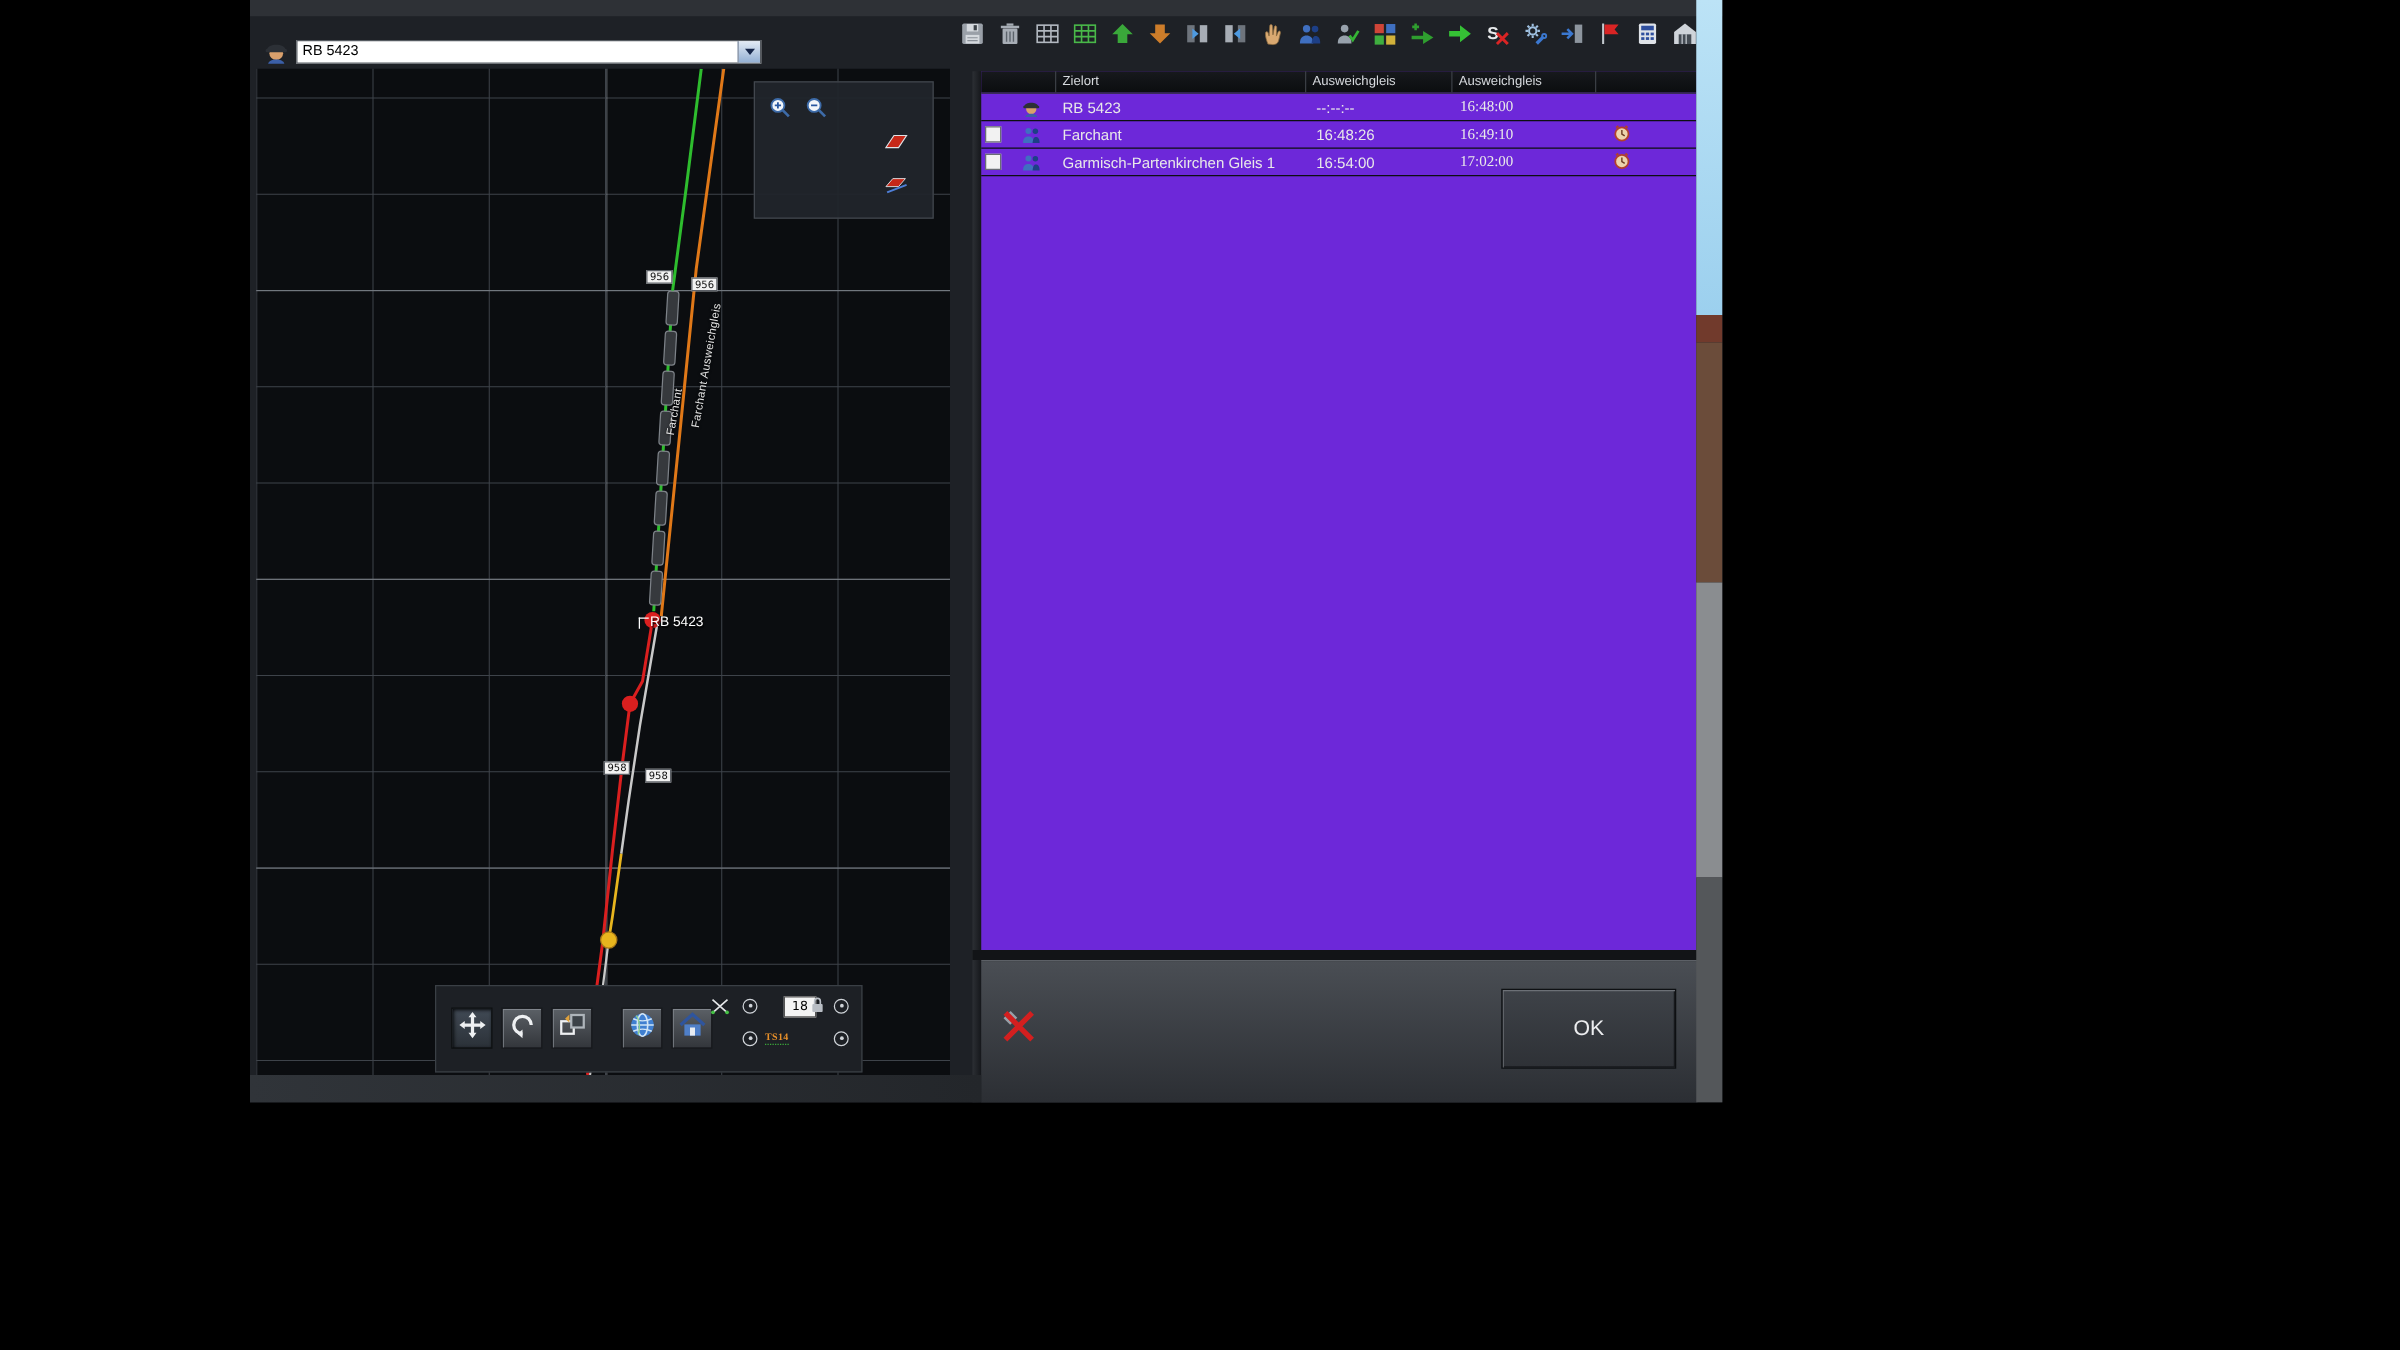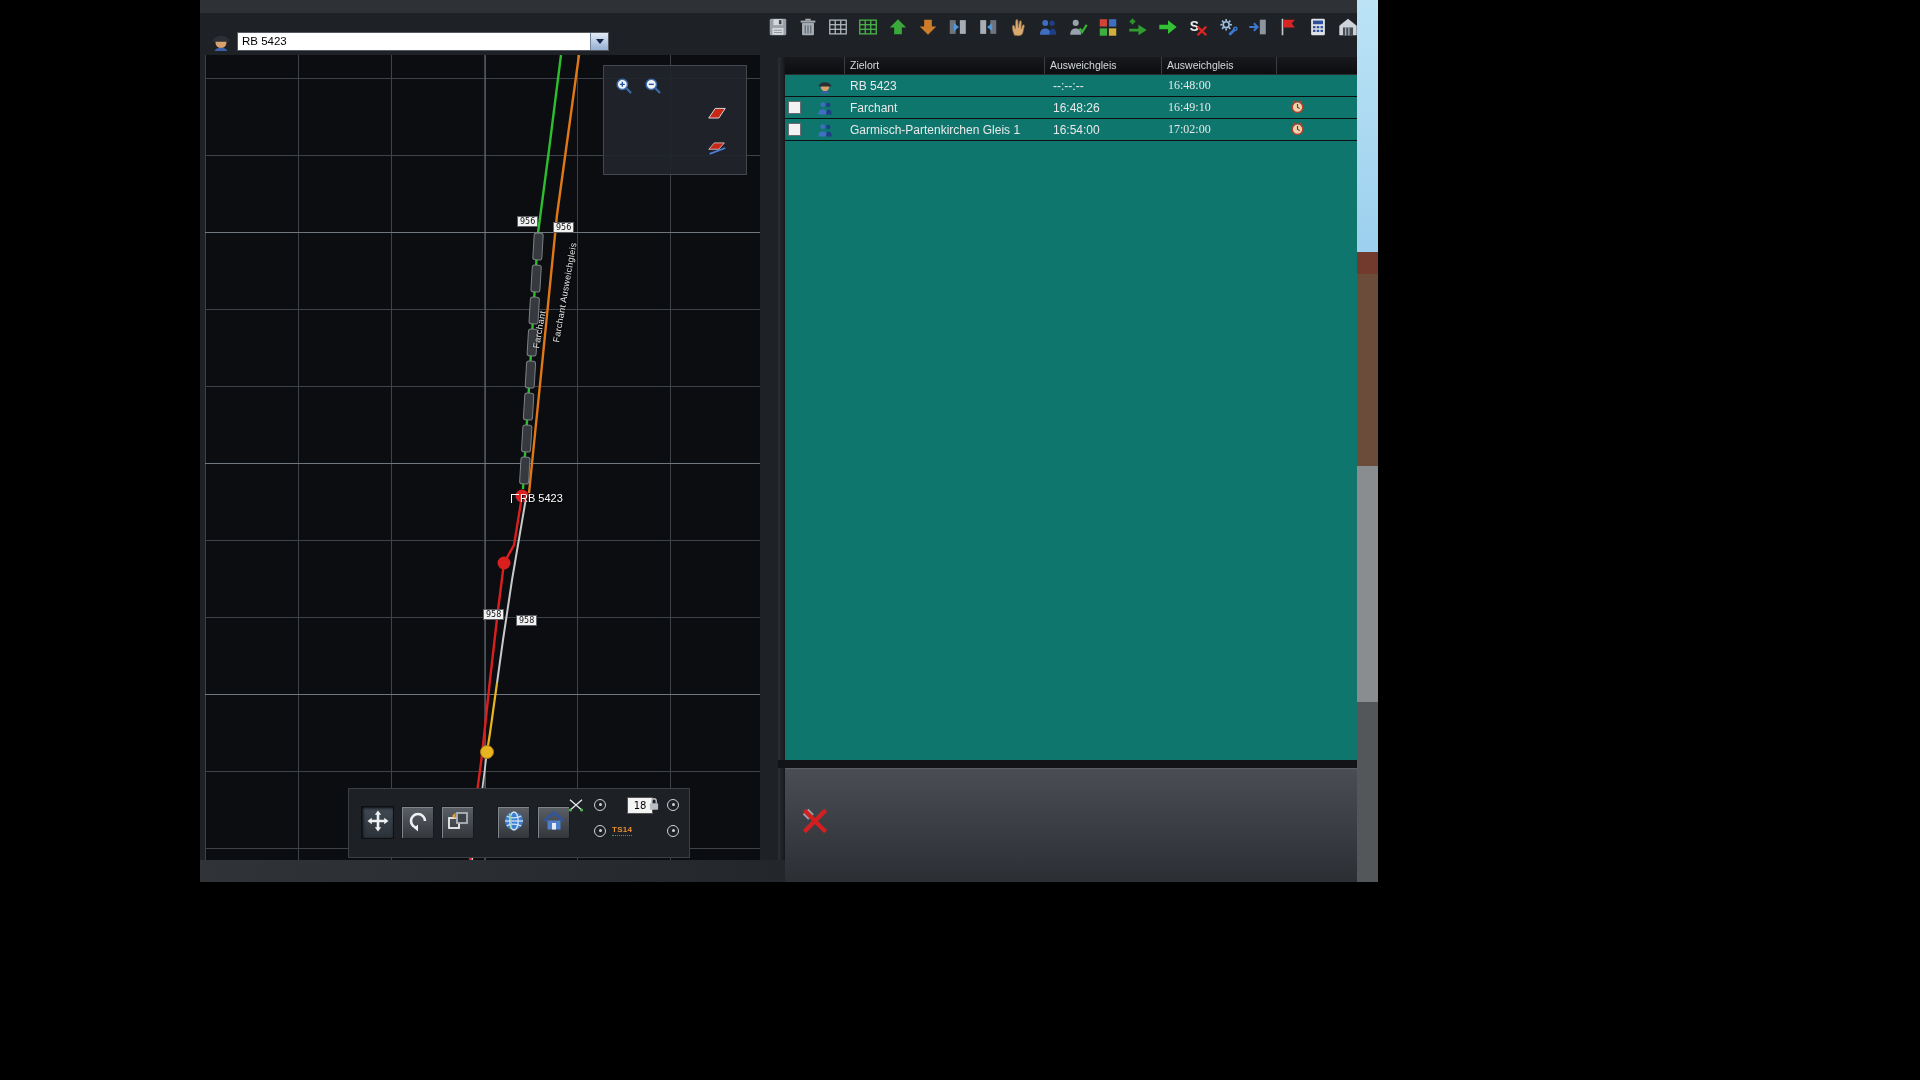--- a/index.html
+++ b/index.html
@@ -26,29 +26,29 @@
   .train-label::before{content:"";position:absolute;left:0;top:2px;width:7px;height:8px;border-left:1px solid #fff;border-top:1px solid #fff;}
   .overlay-panel{position:absolute;left:398px;top:10px;width:142px;height:108px;background:rgba(33,37,43,.95);border:1px solid #42474e;}
   .ovbtn{position:absolute;cursor:pointer;}
   
   .map-toolbar{position:absolute;left:143px;top:733px;width:342px;height:70px;background:#1d2025;border:1px solid #3a3f45;box-sizing:border-box;}
   .mbtn-row{position:absolute;left:12px;top:17px;display:flex;}
   .mbtn{width:31px;height:31px;background:linear-gradient(#5b6066,#33363b);border:1px solid #17191c;box-shadow:inset 1px 1px 0 #81868d;display:flex;align-items:center;justify-content:center;margin-right:7px;cursor:pointer;}
   .mbtn.pressed{background:linear-gradient(#414a55,#2b3138);box-shadow:inset 1px 1px 3px #07090b;border-color:#0d0f11;}
   .sc{position:absolute;}
   .valbox{width:24px;height:15px;background:#f4f4f4;border:1px solid #555;color:#000;font-size:10px;text-align:center;line-height:15px;font-family:"DejaVu Sans",sans-serif;}
-  .ts{color:#e8902a;font-size:8px;font-weight:bold;letter-spacing:.3px;border-bottom:1px dotted #3aa83a;padding-bottom:1px;}
+  .ts{color:#e8902a;font-size:8px;font-weight:bold;letter-spacing:.3px;border-bottom:1px dotted #3aa83a;padding-bottom:1px;font-family:Liberation Serif, serif;}
   .target{width:12px;height:12px;border:1.5px solid #cfd3d8;border-radius:50%;box-sizing:border-box;}
   .target::after{content:"";display:block;margin:2.5px auto 0;width:3px;height:3px;border-radius:50%;background:#cfd3d8;}
   
   .top-toolbar{position:absolute;left:565px;top:15px;height:28px;display:flex;gap:4px;align-items:center;}
   .tbtn{width:26px;height:26px;display:flex;align-items:center;justify-content:center;cursor:pointer;}
   
   .v-strip{position:absolute;left:578px;top:57px;width:7px;height:825px;background:linear-gradient(90deg,#2c2f34,#15171b);}
-  .table{position:absolute;left:585px;top:57px;width:572px;height:703px;background:#0f766e;}
+  .table{position:absolute;left:585px;top:57px;width:572px;height:703px;background:#6d28d9;}
   .thead{display:flex;height:17px;background:linear-gradient(#17191d,#0b0d0f);border-bottom:1px solid #2a2d31;color:#d6d9dd;font-size:10.5px;}
   .hc{box-sizing:border-box;border-right:1px solid #3a3e44;padding:2px 0 0 5px;height:17px;white-space:nowrap;}
   .h0{width:60px;} .h2{width:200px;} .h3{width:117px;} .h4{width:115px;} .h5{flex:1;border-right:none;}
   .trow{display:flex;height:21px;align-items:center;color:#e9e9e9;font-size:12px;border-bottom:1px solid #0d0f11;}
   .c{box-sizing:border-box;}
   .c0{width:20px;display:flex;align-items:center;padding-left:3px;}
   .c1{width:40px;display:flex;justify-content:center;align-items:center;}
   .c2{width:200px;padding-left:5px;white-space:nowrap;overflow:hidden;}
   .c3{width:117px;padding-left:8px;}
   .c4{width:115px;padding-left:6px;font-family:Liberation Serif, serif;}
@@ -449,20 +449,21 @@
       </div>
   </div>
 
   <div class="divider"></div>
   <div class="footer">
     <span class="abort"><svg viewBox="0 0 24 24" width="32" height="32" aria-hidden="true">
           <path d="M5 18.5 L18.5 5" stroke="#98a0a8" stroke-width="2"></path>
           <path d="M6.5 3.5 L10.5 7.5 M3.5 6.5 L7.5 10.5" stroke="#98a0a8" stroke-width="1.8"></path>
           <path d="M4 4 L20 20 M20 4 L4 20" stroke="#d31f1f" stroke-width="3.2"></path>
         </svg></span>
+    <div class="ok-btn">OK</div>
   </div>
 
   <div class="scene-right">
     <div class="sr-sky"></div>
     <div class="sr-roof"></div>
     <div class="sr-wall"></div>
     <div class="sr-gray1"></div>
     <div class="sr-gray2"></div>
   </div>
   <div class="scene-bottom"></div>

